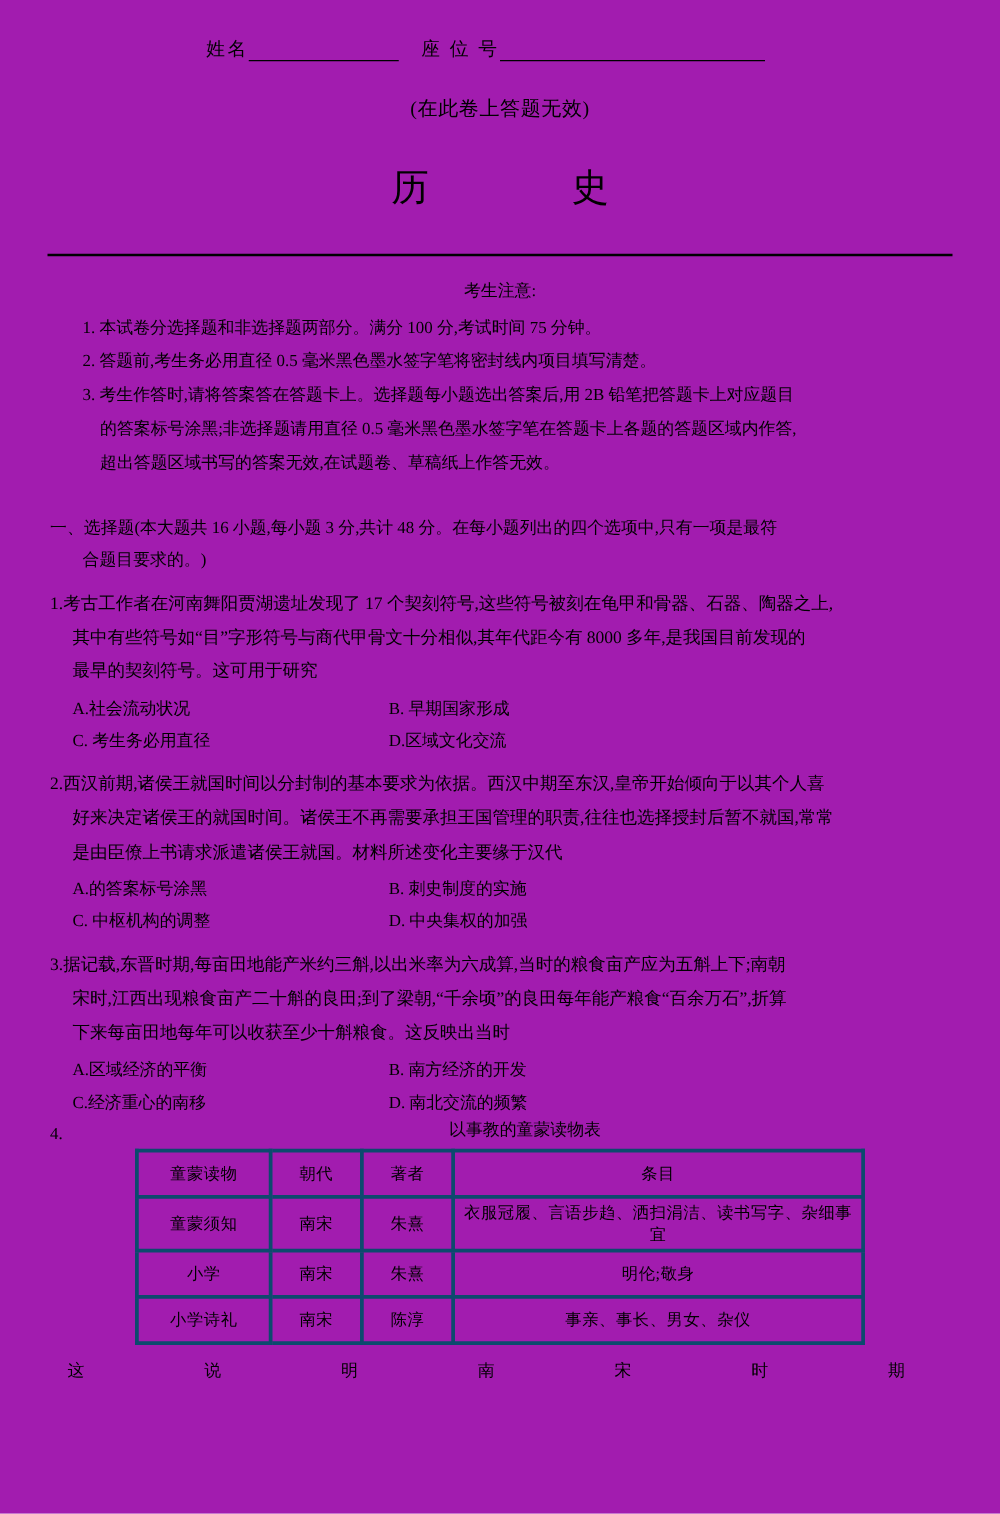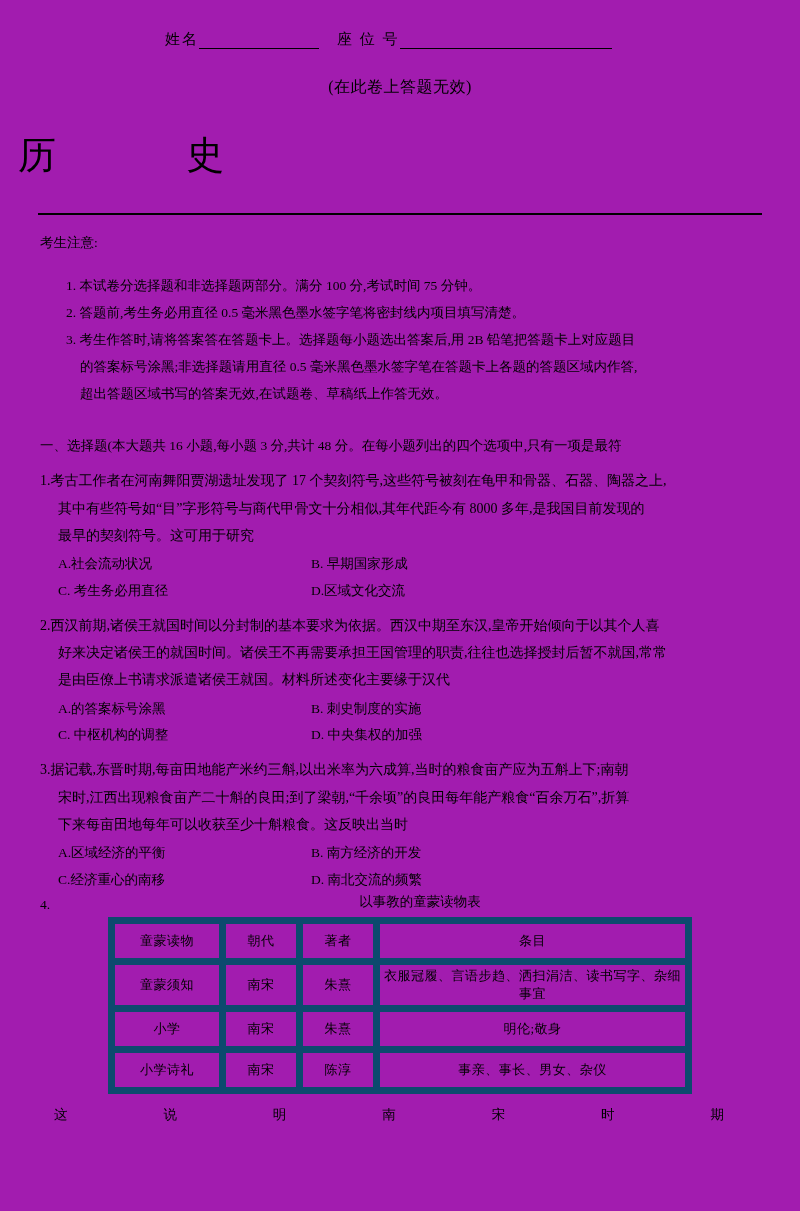--- a/index.html
+++ b/index.html
@@ -42,38 +42,39 @@
   .blank-name { width: 120px; margin-right: 18px; }
   .blank-seat { width: 212px; }
 
   .notice-center {
     text-align: center;
     font-size: 16px;
     margin-top: 28px;
     letter-spacing: 0.5px;
   }
   .doc-title {
-    text-align: left;
-    font-size: 38px;
+    text-align: center;
+    font-size: 30px;
     margin-top: 32px;
     letter-spacing: 18px;
     padding-left: 18px;
   }
   .rule {
     border-top: 2px solid #000;
     margin: 32px 38px 0 38px;
   }
   
   .notes {
     margin: 14px 40px 0 40px;
     font-size: 13.5px;
     line-height: 2.0;
   }
   .notes .head {
-    margin-bottom: 16px;
+    margin-bottom: 2px;
+    text-align: center;
   }
   .notes .item {
     padding-left: 26px;
     text-indent: 0;
   }
   .notes .cont {
     padding-left: 40px;
     margin-left: 0;
   }
 
@@ -116,21 +117,21 @@
     margin-top: -20px;
     margin-left: 40px;
   }
   table.tmx {
     border-collapse: collapse;
     margin: 6px auto 0 auto;
     width: 584px;
     font-size: 13px;
   }
   table.tmx td {
-    border: 7px solid #0c4a6e;
+    border: 3px solid #0c4a6e;
     text-align: center;
     height: 30px;
     padding: 2px 4px;
     letter-spacing: 0.5px;
   }
   .c1 { width: 96px; }
   .c2 { width: 62px; }
   .c3 { width: 62px; }
   .c4 { width: auto; }
 
@@ -165,20 +166,21 @@
     <div class="head">考生注意:</div>
     <div class="item">1. 本试卷分选择题和非选择题两部分。满分 100 分,考试时间 75 分钟。</div>
     <div class="item">2. 答题前,考生务必用直径 0.5 毫米黑色墨水签字笔将密封线内项目填写清楚。</div>
     <div class="item">3. 考生作答时,请将答案答在答题卡上。选择题每小题选出答案后,用 2B 铅笔把答题卡上对应题目</div>
     <div class="cont">的答案标号涂黑;非选择题请用直径 0.5 毫米黑色墨水签字笔在答题卡上各题的答题区域内作答,</div>
     <div class="cont">超出答题区域书写的答案无效,在试题卷、草稿纸上作答无效。</div>
   </div>
 
   <div class="section-head">
     <div>一、选择题(本大题共 16 小题,每小题 3 分,共计 48 分。在每小题列出的四个选项中,只有一项是最符</div>
+    <div class="second">合题目要求的。)</div>
   </div>
 
   <div class="q">
     <span class="ln">1.考古工作者在河南舞阳贾湖遗址发现了 17 个契刻符号,这些符号被刻在龟甲和骨器、石器、陶器之上,</span>
     <span class="ln ind">其中有些符号如“目”字形符号与商代甲骨文十分相似,其年代距今有 8000 多年,是我国目前发现的</span>
     <span class="ln ind">最早的契刻符号。这可用于研究</span>
   </div>
   <div class="opts">
     <div class="opt-row">
       <span class="opt-a">A.社会流动状况</span>

